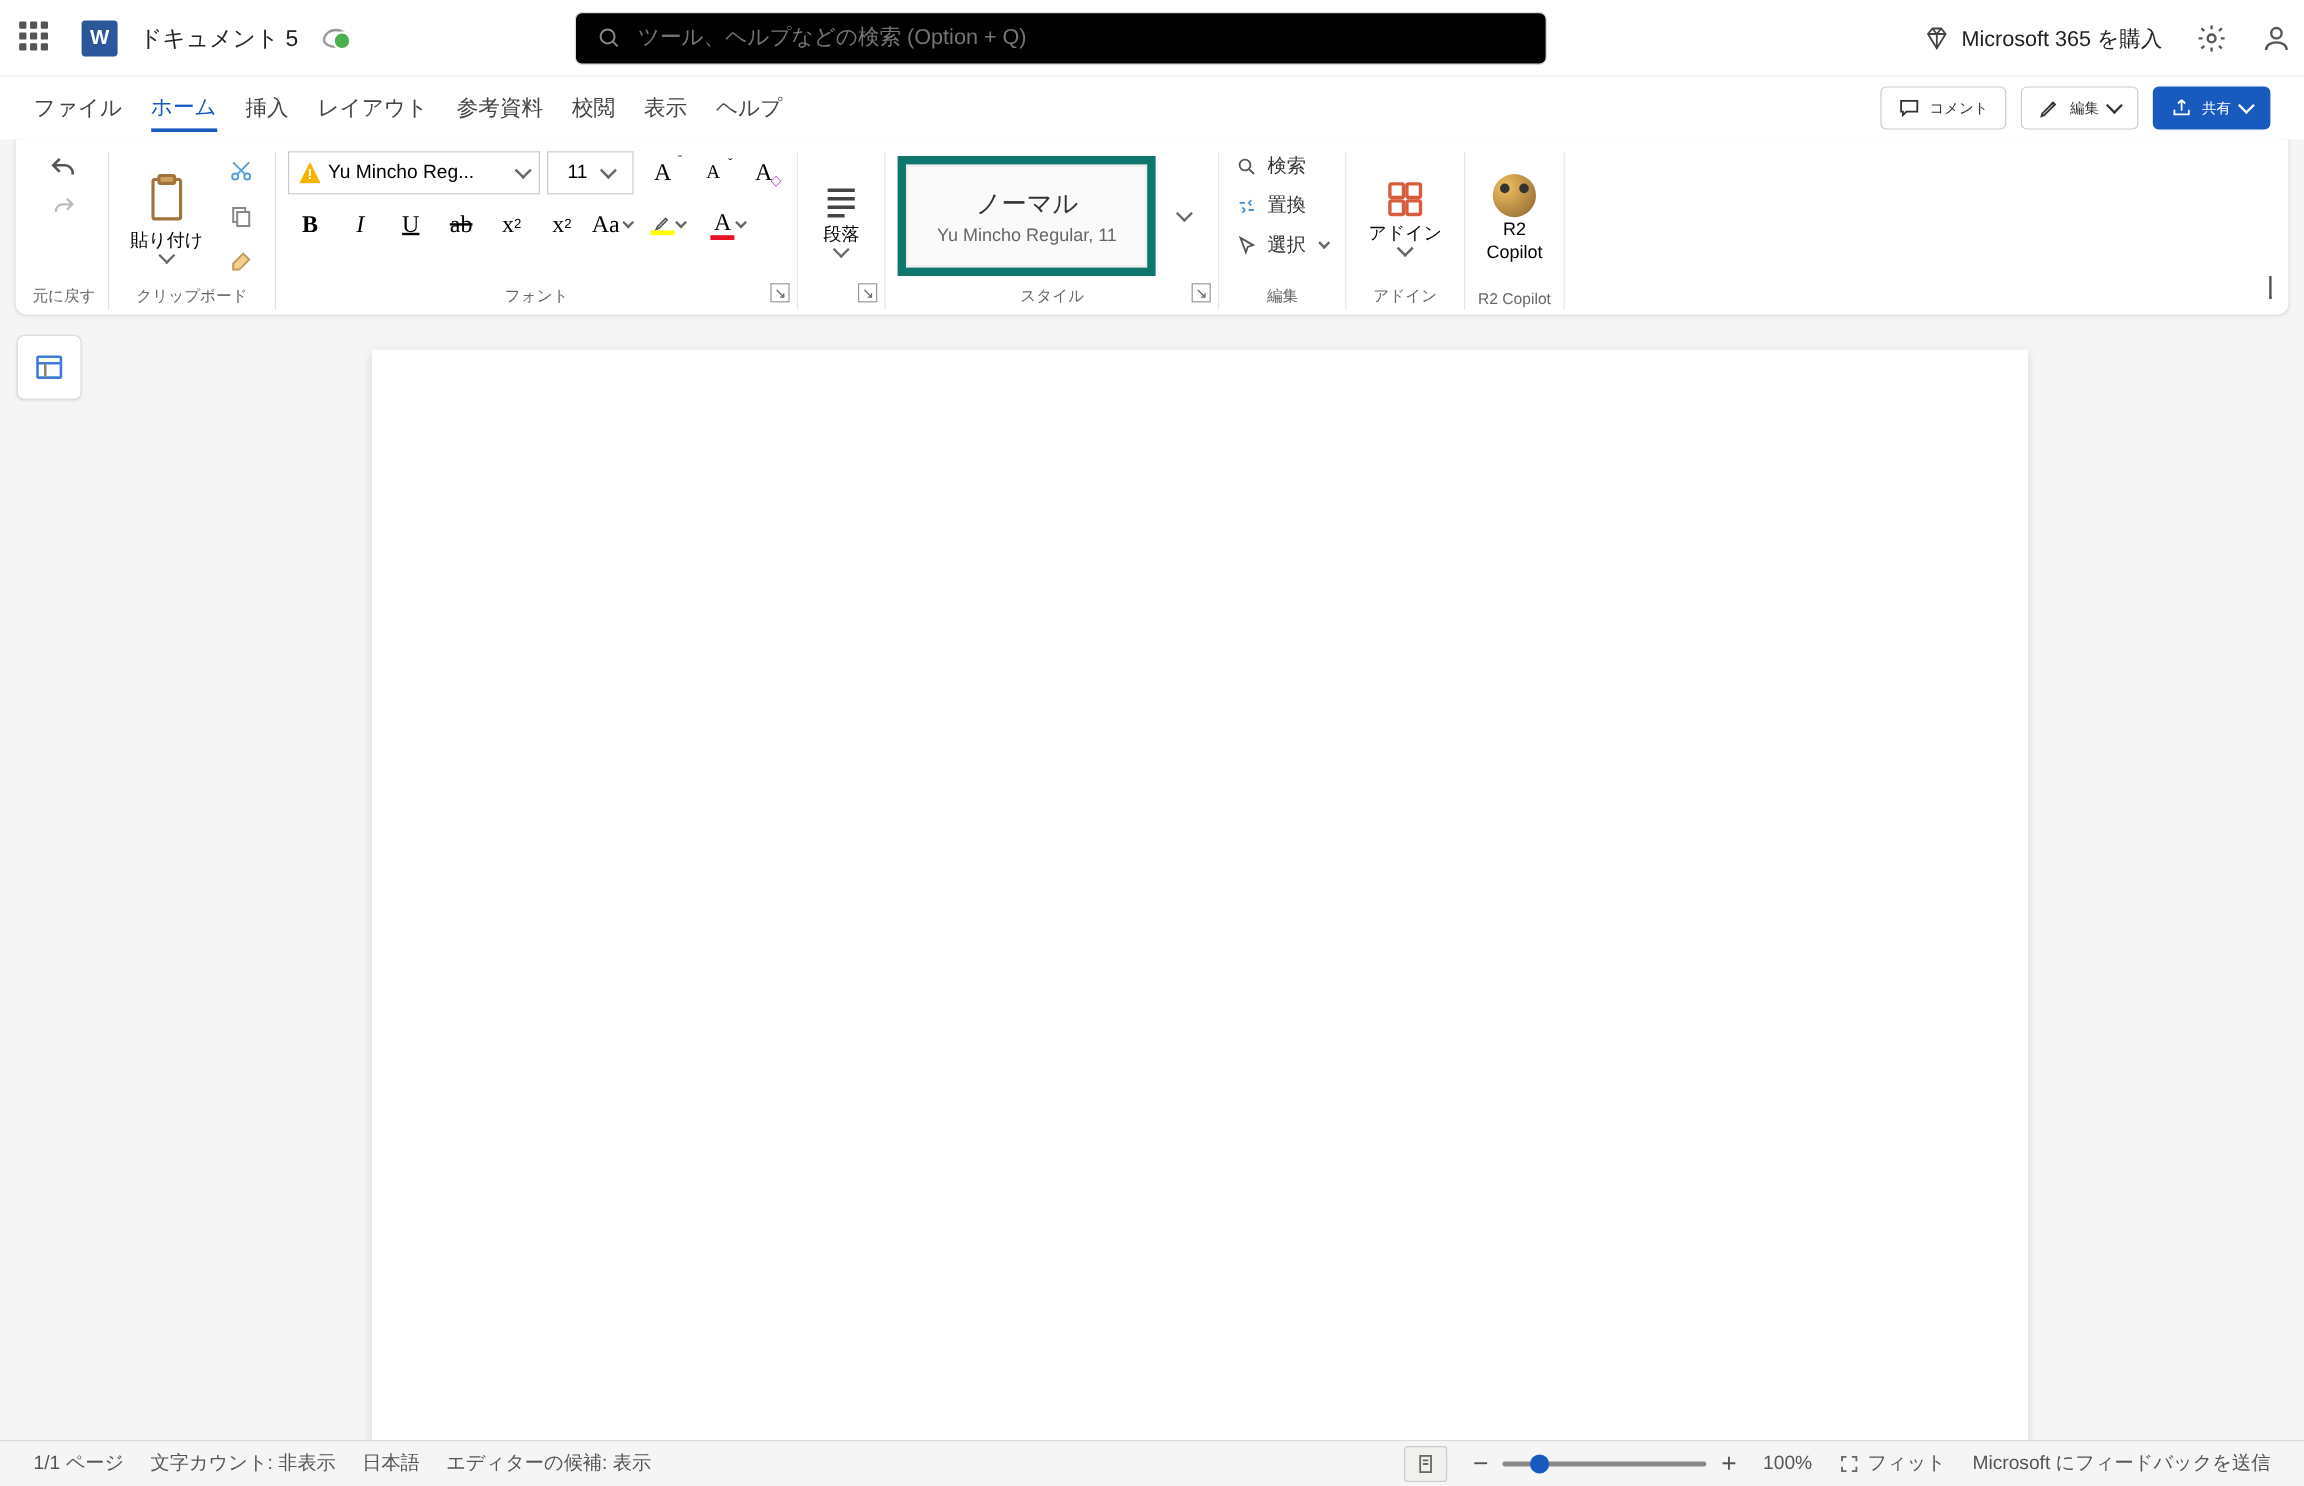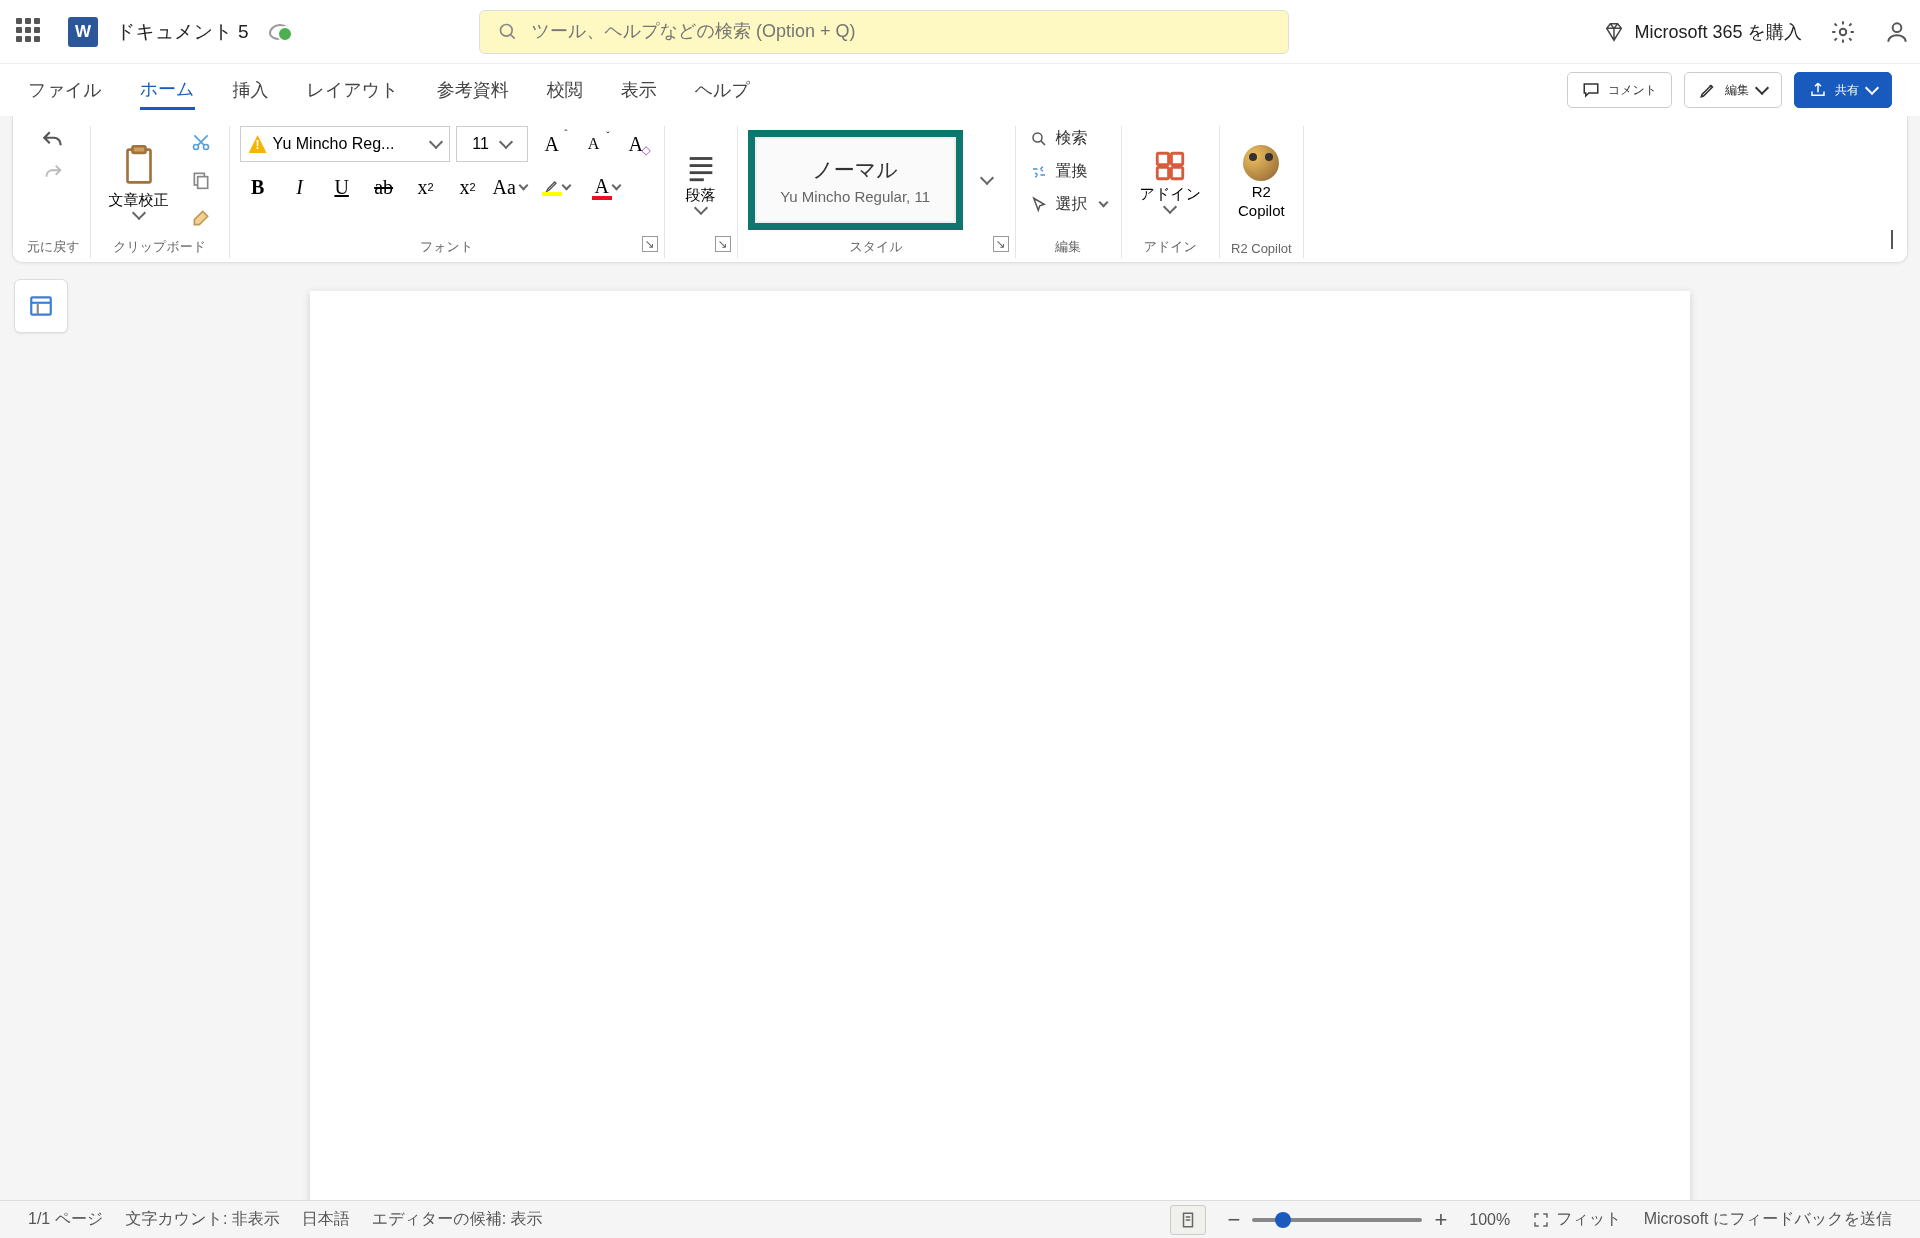--- a/index.html
+++ b/index.html
@@ -5,28 +5,28 @@
 * { margin: 0; padding: 0; box-sizing: border-box; font-family: 'Segoe UI', 'Meiryo', sans-serif; }
 body { background: #f5f5f5; width: 1920px; height: 1238px; overflow: hidden; display: flex; flex-direction: column; }
 .titlebar { height: 64px; background: #fff; display: flex; align-items: center; padding: 0 10px; gap: 18px; border-bottom: 1px solid #eee; }
 .app-launcher { width: 28px; height: 28px; display: grid; grid-template-columns: repeat(3, 6px); grid-template-rows: repeat(3, 6px); gap: 3px; cursor: pointer; margin: 0 6px; }
 .app-launcher span { background: #555; border-radius: 1px; }
 .word-icon { width: 30px; height: 30px; background: #2b579a; color: #fff; display: flex; align-items: center; justify-content: center; font-weight: bold; font-size: 17px; border-radius: 3px; }
 .doc-title { font-size: 19px; color: #222; }
 .cloud-icon { width: 22px; height: 16px; border: 2px solid #999; border-radius: 50% 50% 50% 50% / 60% 60% 40% 40%; position: relative; margin-left: 2px; }
 .cloud-icon::after { content:''; position:absolute; right:-4px; bottom:-4px; width:12px; height:12px; background:#4caf50; border-radius:50%; border:2px solid #fff; }
 .search-wrap { margin-left: 170px; flex: 0 0 810px; }
-.search-box { width: 100%; height: 44px; border: 1px solid #ddd; border-radius: 6px; background: #fef9c3; display: flex; align-items: center; padding: 0 18px; gap: 14px; }
+.search-box { width: 100%; height: 44px; border: 1px solid #ddd; border-radius: 6px; background: #000000; display: flex; align-items: center; padding: 0 18px; gap: 14px; }
 .search-box input { border: none; outline: none; background: transparent; font-size: 18px; color: #888; flex: 1; }
 .titlebar-right { margin-left: auto; display: flex; align-items: center; gap: 28px; }
 .premium { display: flex; align-items: center; gap: 10px; font-size: 18px; color: #222; cursor: pointer; }
 .diamond-icon { width: 22px; height: 22px; }
 .gear-icon, .user-icon { width: 26px; height: 26px; cursor: pointer; }
 
-.menubar { height: 52px; background: #fff; display: flex; align-items: center; padding: 0 28px; gap: 38px; border-bottom: none; position: relative; }
+.menubar { height: 52px; background: #fff; display: flex; align-items: center; padding: 0 28px; gap: 24px; border-bottom: none; position: relative; }
 .menu-item { font-size: 18px; color: #444; cursor: pointer; padding: 6px 0; }
 .menu-item.active { color: #185abd; border-bottom: 3px solid #185abd; font-weight: 500; }
 .menubar-right { margin-left: auto; display: flex; align-items: center; gap: 12px; }
 .btn { border: 1px solid #ccc; border-radius: 5px; padding: 8px 14px; background: #fff; display: flex; align-items: center; gap: 8px; font-size: 12px; cursor: pointer; color: #333; }
 .btn.primary { background: #185abd; color: #fff; border-color: #185abd; }
 .chev-down { width: 10px; height: 10px; border-right: 2px solid currentColor; border-bottom: 2px solid currentColor; transform: rotate(45deg); margin-top: -4px; }
 
 .ribbon-wrap { padding: 0 12px; }
 .ribbon { background: #fff; border: 1px solid #e0e0e0; border-top:none; border-radius: 0 0 10px 10px; display: flex; padding: 10px 4px 4px; position: relative; box-shadow: 0 1px 3px rgba(0,0,0,0.06); }
 .ribbon-group { display: flex; flex-direction: column; align-items: center; padding: 0 10px; border-right: 1px solid #e5e5e5; }
@@ -164,21 +164,21 @@
     <div class="ribbon-group-label">元に戻す</div>
   </div>
 
   <div class="ribbon-group">
     <div class="ribbon-group-body">
       <div class="big-btn">
         <svg width="40" height="46" viewBox="0 0 24 28" fill="none" stroke="#a0733c" stroke-width="1.6">
               <rect x="5" y="4" width="14" height="20" rx="1" fill="#fff"></rect>
               <rect x="8" y="2" width="8" height="4" rx="1" fill="#d0a060"></rect>
             </svg>
-        <span>文章校正</span>
+        <span>貼り付け</span>
         <span class="chev-down" style="border-color:#666;"></span>
       </div>
       <div class="vcol" style="gap:8px;">
         <div class="icon-btn">
               <svg width="20" height="20" viewBox="0 0 24 24" fill="none" stroke="#5aa0d8" stroke-width="2">
                 <circle cx="6" cy="18" r="3"></circle>
                 <circle cx="18" cy="18" r="3"></circle>
                 <path d="M8 16L20 4M16 16L4 4"></path>
               </svg>
             </div>

